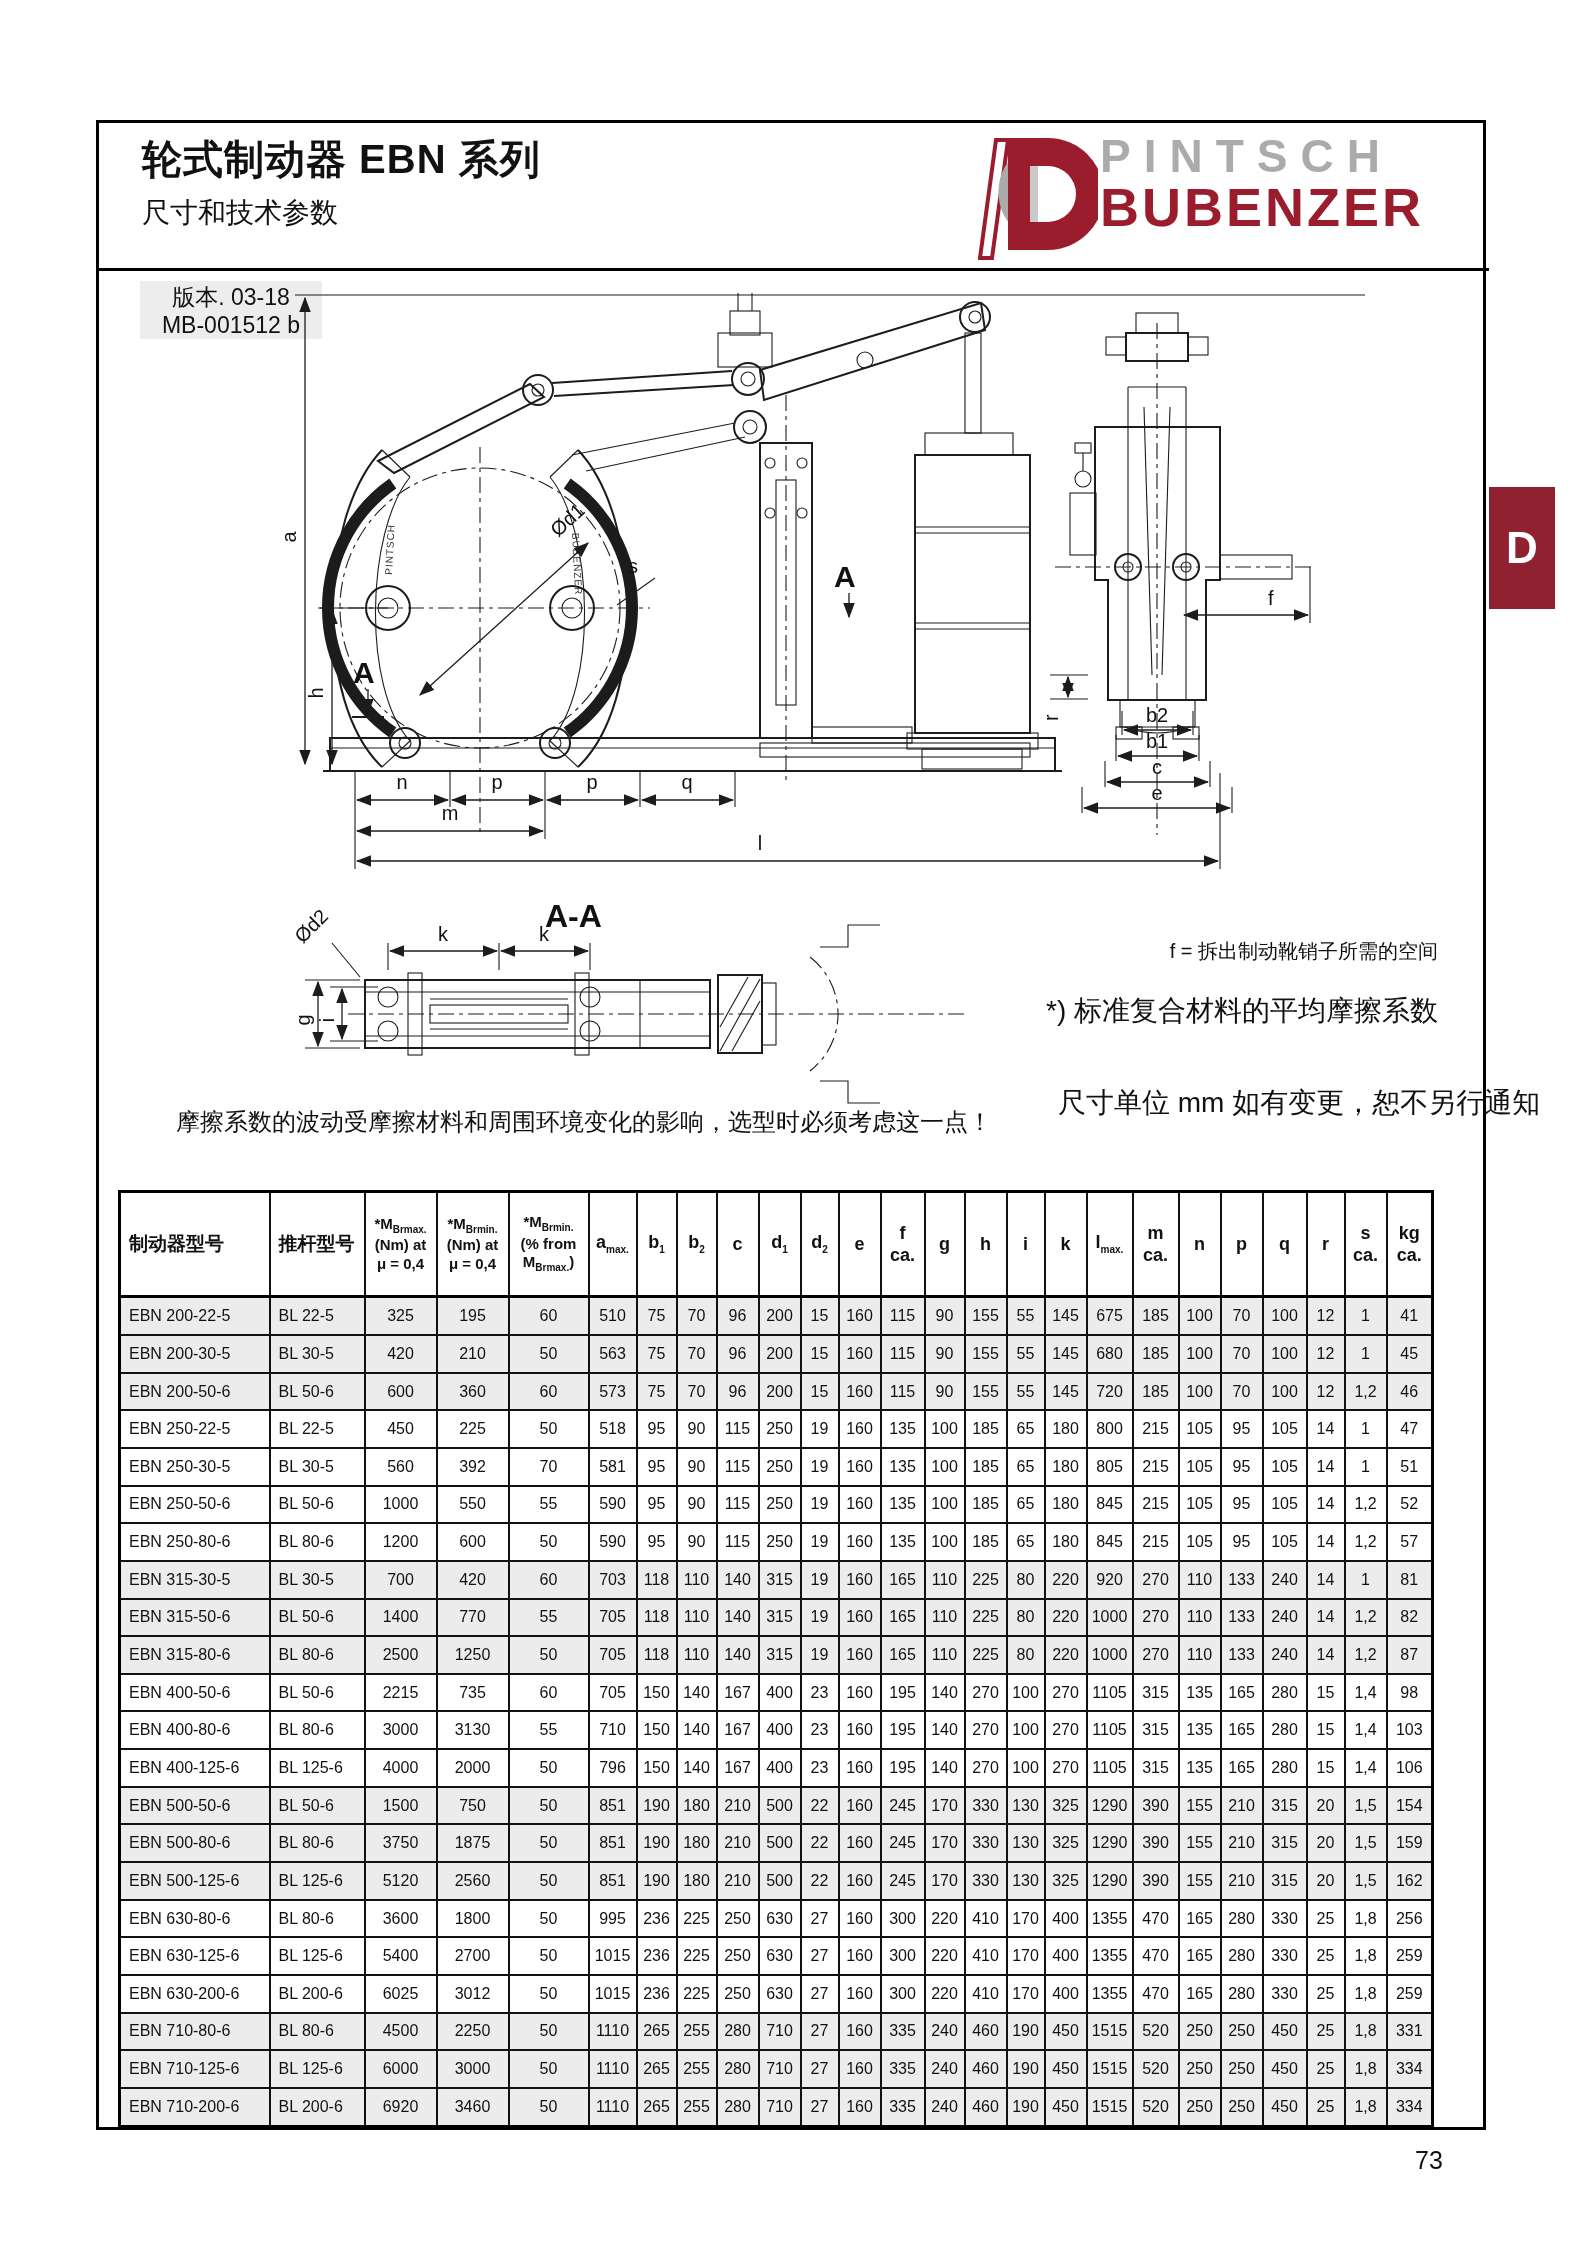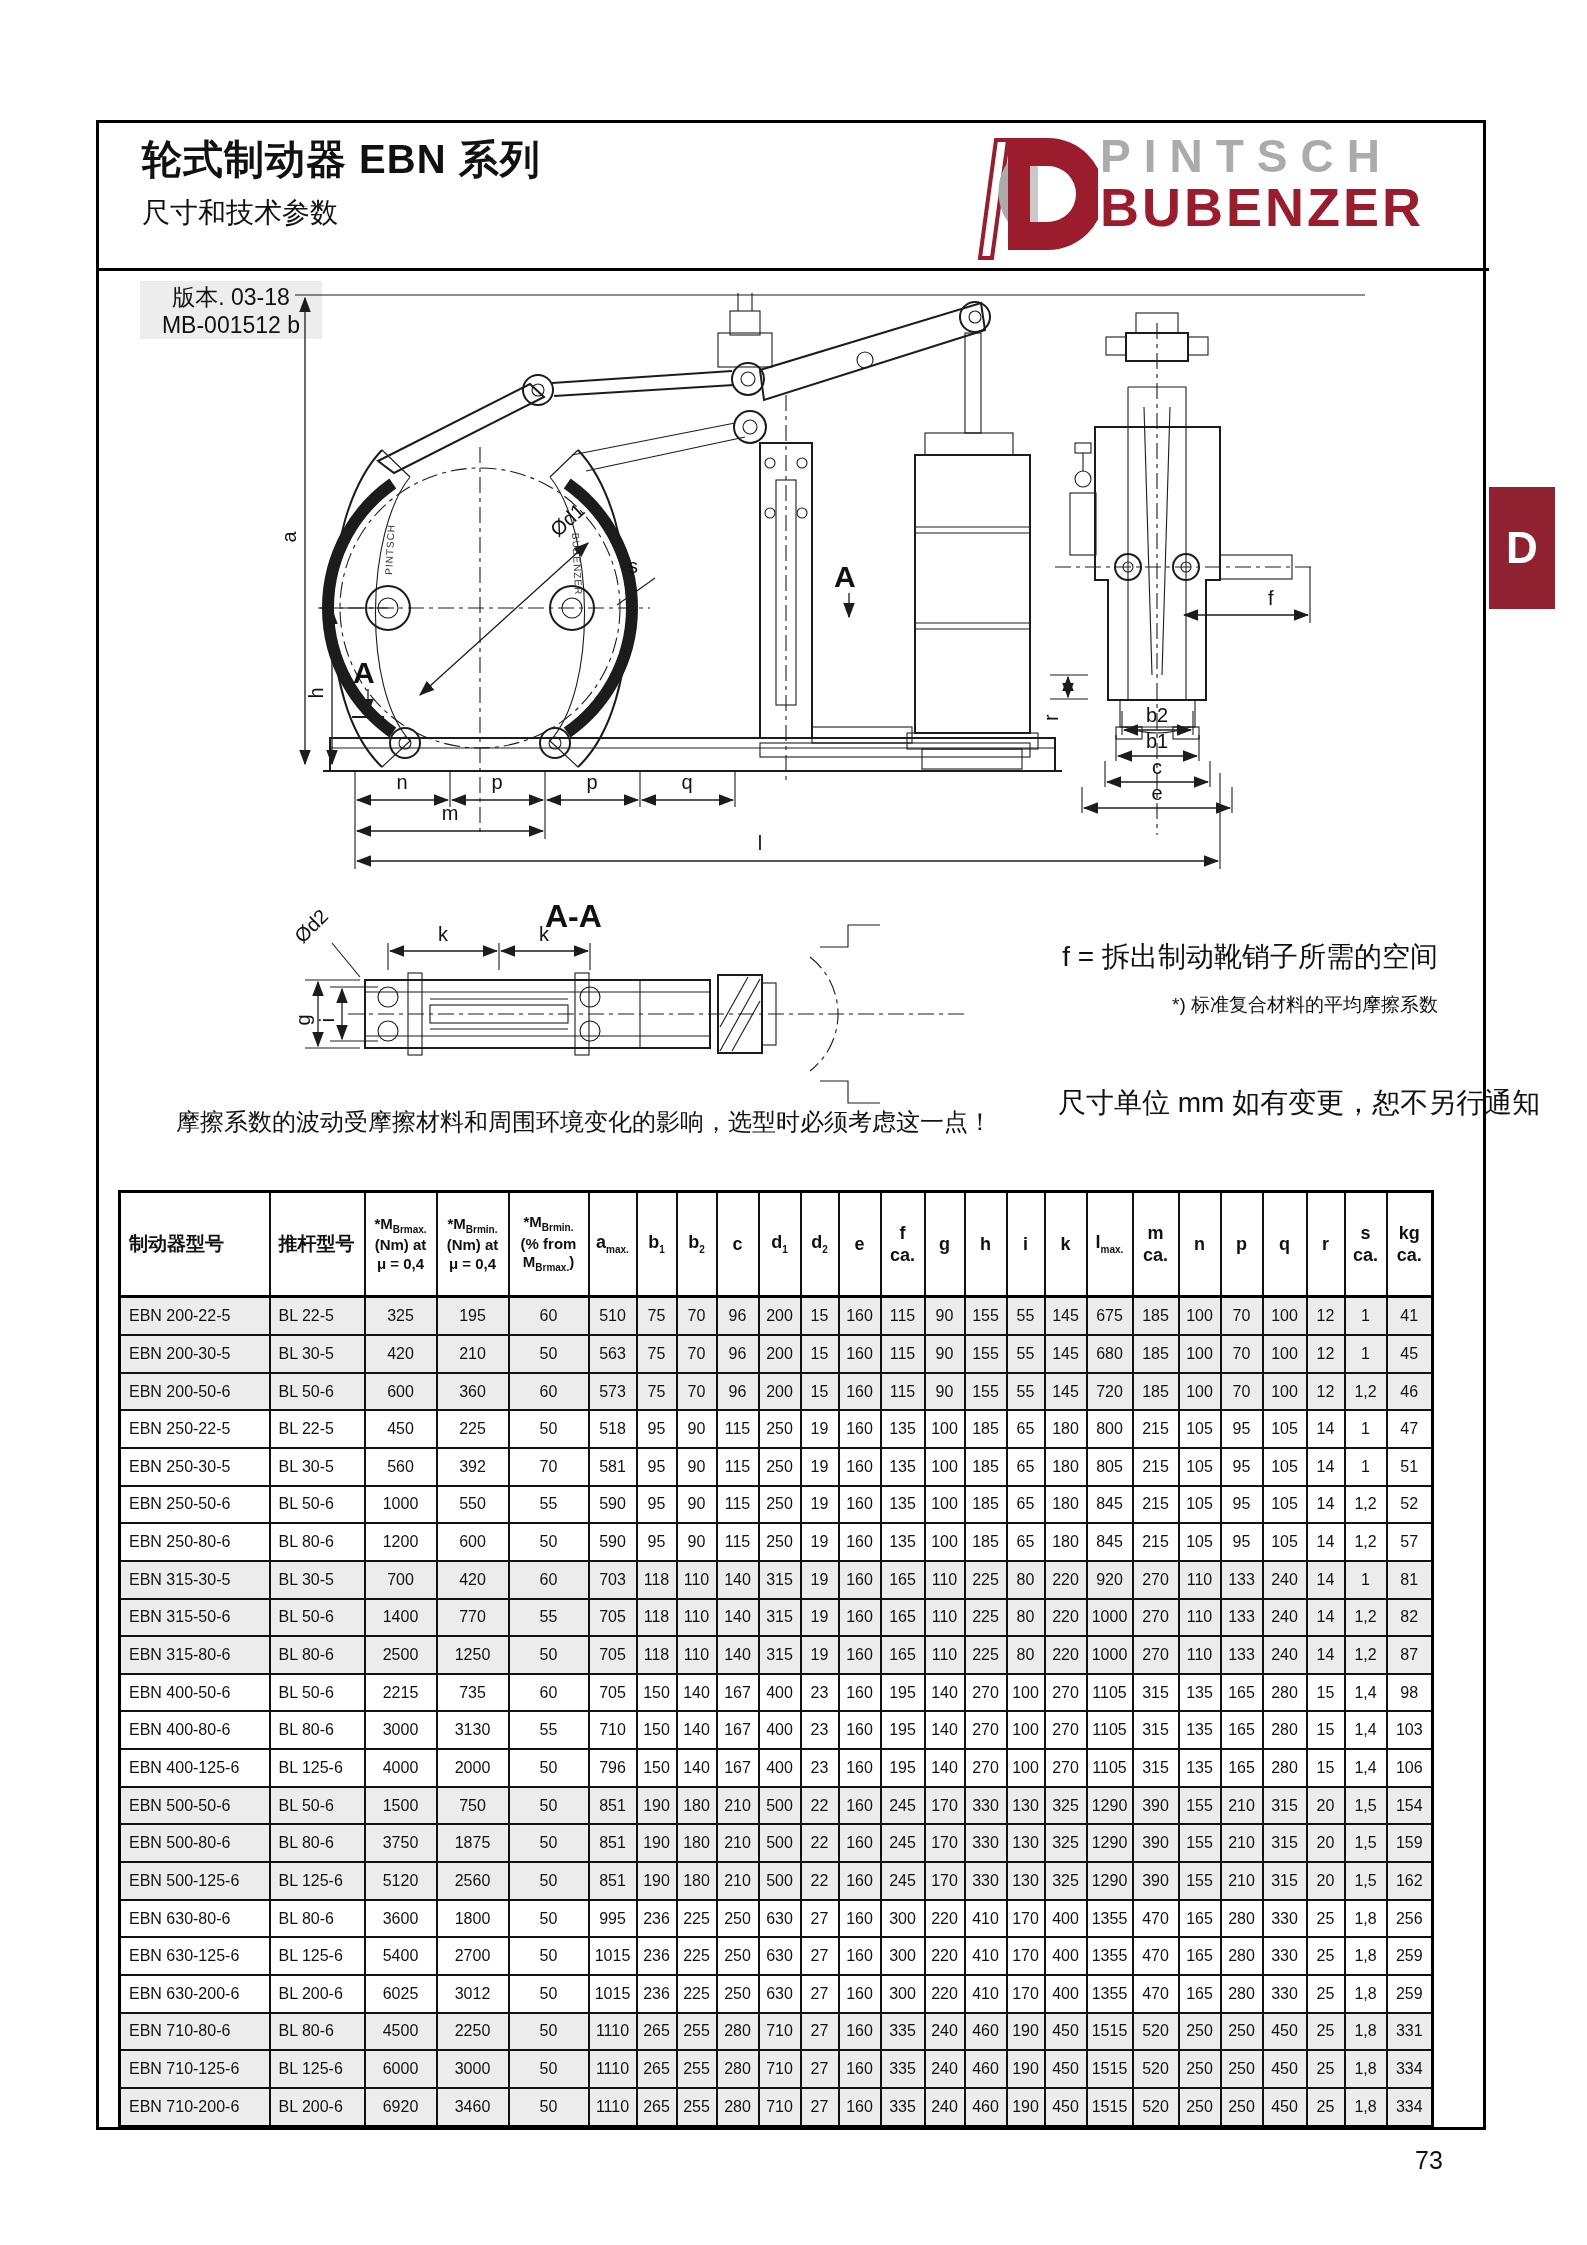--- a/index.html
+++ b/index.html
@@ -16,22 +16,22 @@
   .logo{position:absolute;left:978px;top:132px;width:505px;height:136px;}
   .logo-mark{position:absolute;left:0;top:0;}
   .logo-text{position:absolute;left:122px;top:2px;line-height:0.98;}
   .logo-line1{font-size:46px;font-weight:bold;color:#ababab;letter-spacing:13px;white-space:nowrap;}
   .logo-line2{font-size:54px;font-weight:bold;color:#9b1c2c;letter-spacing:3px;white-space:nowrap;margin-top:2px;}
   
   .d-tab{position:absolute;left:1489px;top:487px;width:66px;height:122px;background:#8f2130;
          display:flex;align-items:center;justify-content:center;color:#fff;font-size:44px;font-weight:bold;}
   
   .drawing{position:absolute;left:120px;top:275px;width:1365px;height:915px;}
-  .note-f{position:absolute;right:165px;top:938px;font-size:28px;white-space:nowrap;}
-  .note-star{position:absolute;right:165px;top:992px;font-size:19px;white-space:nowrap;margin-left:8px;}
+  .note-f{position:absolute;right:165px;top:938px;font-size:20px;white-space:nowrap;}
+  .note-star{position:absolute;right:165px;top:992px;font-size:28px;white-space:nowrap;margin-left:8px;}
   .note-left{position:absolute;left:176px;top:1106px;font-size:24px;white-space:nowrap;}
   .note-right{position:absolute;left:1058px;top:1084px;font-size:28px;white-space:nowrap;}
   
   .spec-table{position:absolute;left:118px;top:1190px;width:1315px;height:938px;border-collapse:collapse;table-layout:fixed;}
   .spec-table th,.spec-table td{border:2px solid #111;box-sizing:border-box;overflow:hidden;}
   .spec-table{border:3px solid #000;}
   .spec-table thead th{font-size:15px;font-weight:bold;text-align:center;vertical-align:middle;padding:0;line-height:1.25;height:105px;background:#fff;border-bottom:3px solid #000;}
   .spec-table thead th.big{font-size:19px;text-align:left;padding-left:8px;}
   .spec-table thead th.letter{font-size:18px;}
   .spec-table tbody td{font-size:16px;text-align:center;padding:0;white-space:nowrap;}

